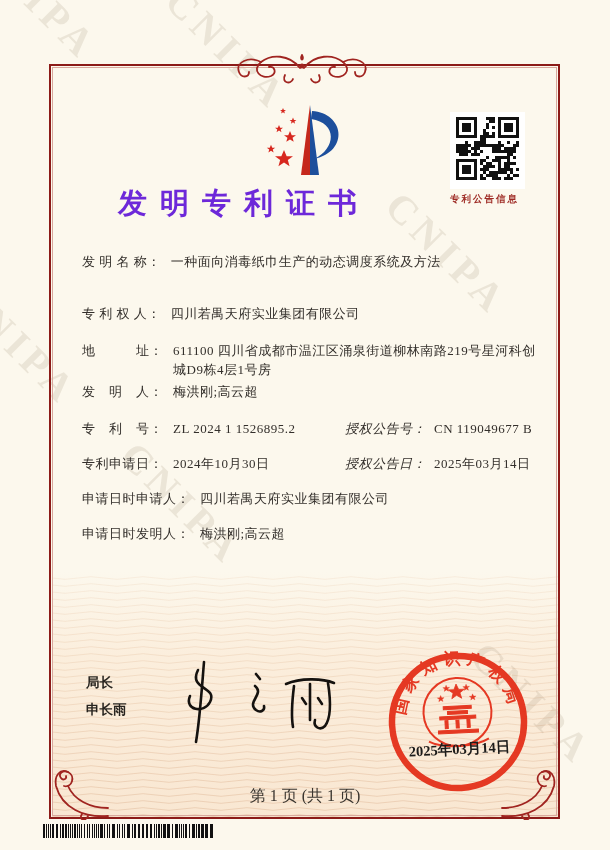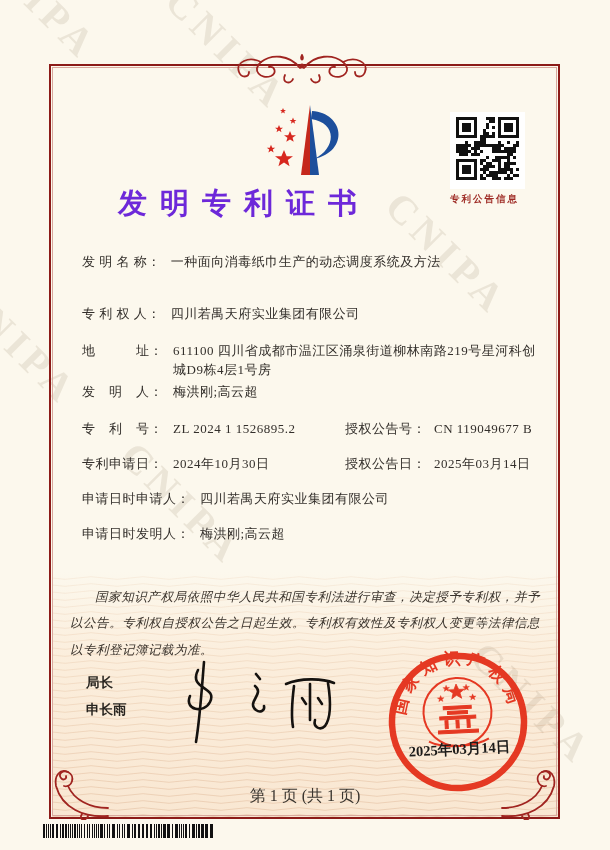--- a/index.html
+++ b/index.html
@@ -30,21 +30,21 @@
   .qrcaption{margin-top:4px;font-size:9.5px;letter-spacing:2px;color:#9e2b25;font-weight:700;}
 
   .title{position:absolute;left:105px;top:184px;width:400px;z-index:3;text-align:left;
       font-size:29px;font-weight:700;letter-spacing:13px;text-indent:13px;color:#6d28d9;}
 
   .rows{position:absolute;left:82px;top:0;width:462px;z-index:3;font-size:13px;color:#332f2b;letter-spacing:.5px;}
   .row{position:absolute;left:0;width:462px;display:flex;line-height:19px;}
   .row .lbl{flex:none;margin-right:10px;white-space:nowrap;}
   .row .val{flex:1;}
   .pair2{position:absolute;left:263px;top:0;display:flex;white-space:nowrap;}
-  .pair2 .lbl{margin-right:8px;}
+  .pair2 .lbl{margin-right:8px;font-style:italic;}
   .r-name{top:252px}.r-owner{top:304px}.r-addr{top:341px}.r-inv{top:382px}
   .r-pno{top:419px}.r-fdate{top:454px}.r-app{top:489px}.r-inv2{top:524px}
 
   .decl{position:absolute;left:70px;top:584px;width:470px;z-index:3;font-size:12.5px;font-style:italic;
       line-height:2.1;letter-spacing:.5px;text-align:justify;text-indent:2em;color:#3a332c;}
 
   .sig-title{position:absolute;left:86px;top:674px;z-index:3;font-size:13.5px;font-weight:600;color:#28241f;}
   .sig-name{position:absolute;left:86px;top:701px;z-index:3;font-size:13.5px;font-weight:600;color:#28241f;}
   .sig-hand{position:absolute;left:160px;top:656px;z-index:3;}
 
@@ -361,21 +361,20 @@
     <div class="row r-app">
       <span class="lbl">申请日时申请人：</span>
       <span class="val">四川若禺天府实业集团有限公司</span>
     </div>
     <div class="row r-inv2">
       <span class="lbl">申请日时发明人：</span>
       <span class="val">梅洪刚;高云超</span>
     </div>
   </div>
 
-  <div class="decl">国家知识产权局依照中华人民共和国专利法进行审查，决定授予专利权，并予以公告。专利权自授权公告之日起生效。专利权有效性及专利权人变更等法律信息以专利登记簿记载为准。</div>
 
   <div class="sig-title">局长</div>
   <div class="sig-name">申长雨</div>
   <svg class="sig-hand" width="190" height="92" viewBox="0 0 190 92">
     <g fill="none" stroke="#15120f" stroke-width="2.6" stroke-linecap="round">
       <path d="M38,14 C28,34 58,30 50,46 C44,58 24,54 30,40"></path>
       <path d="M44,6 C42,30 40,62 36,86"></path>
       <path d="M95,30 C105,38 86,46 96,54 C100,57 105,55 104,50"></path>
       <path d="M96,18 l4,5"></path>
       <path d="M126,28 C140,22 162,22 174,27"></path>

